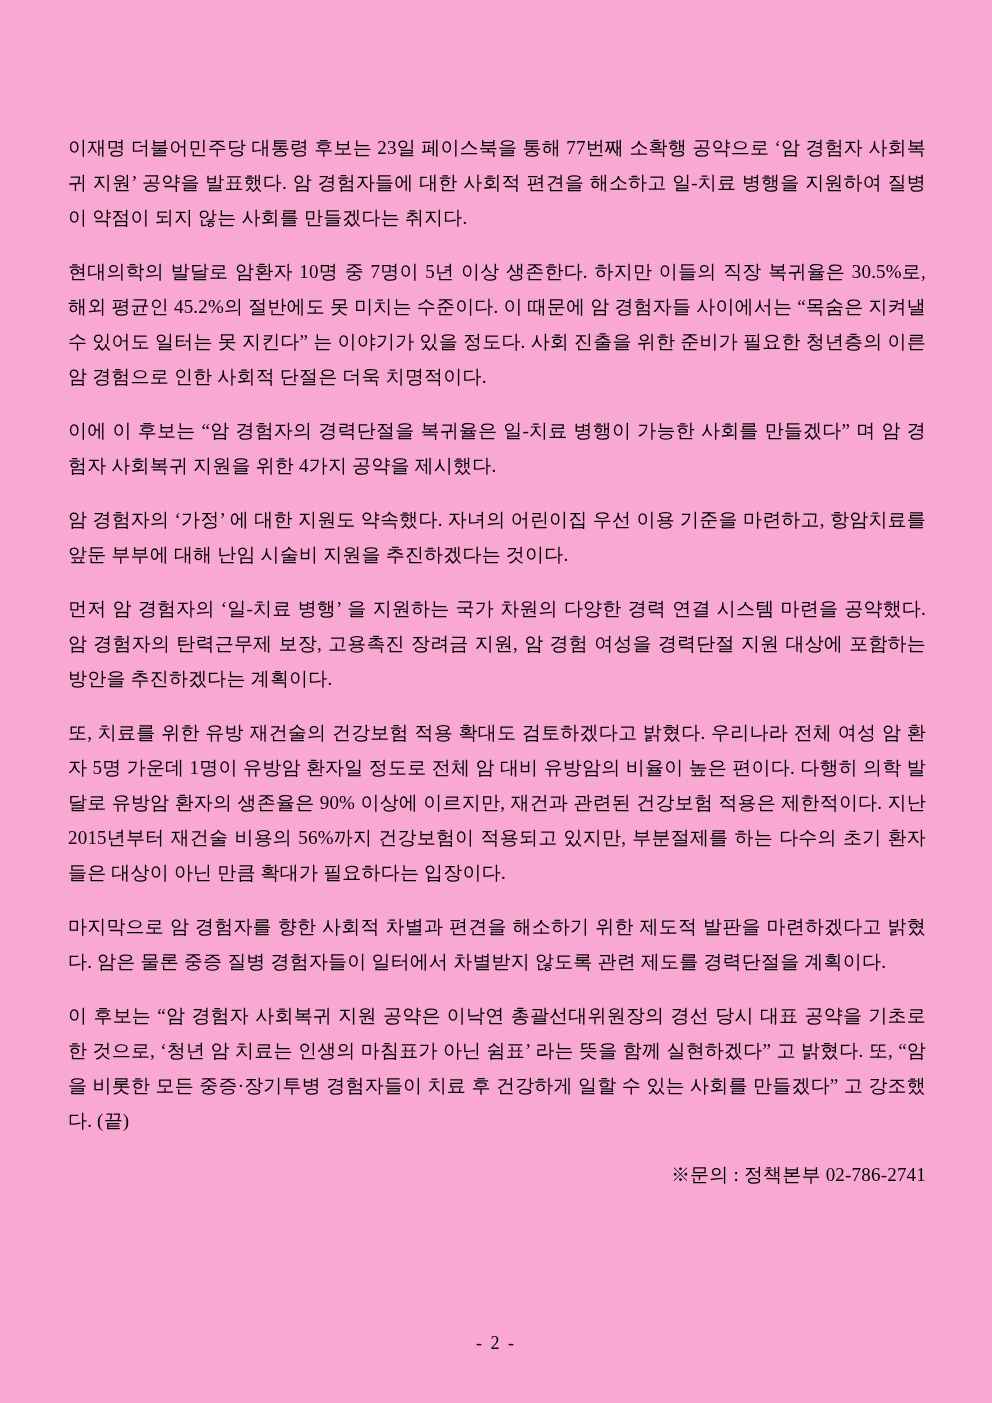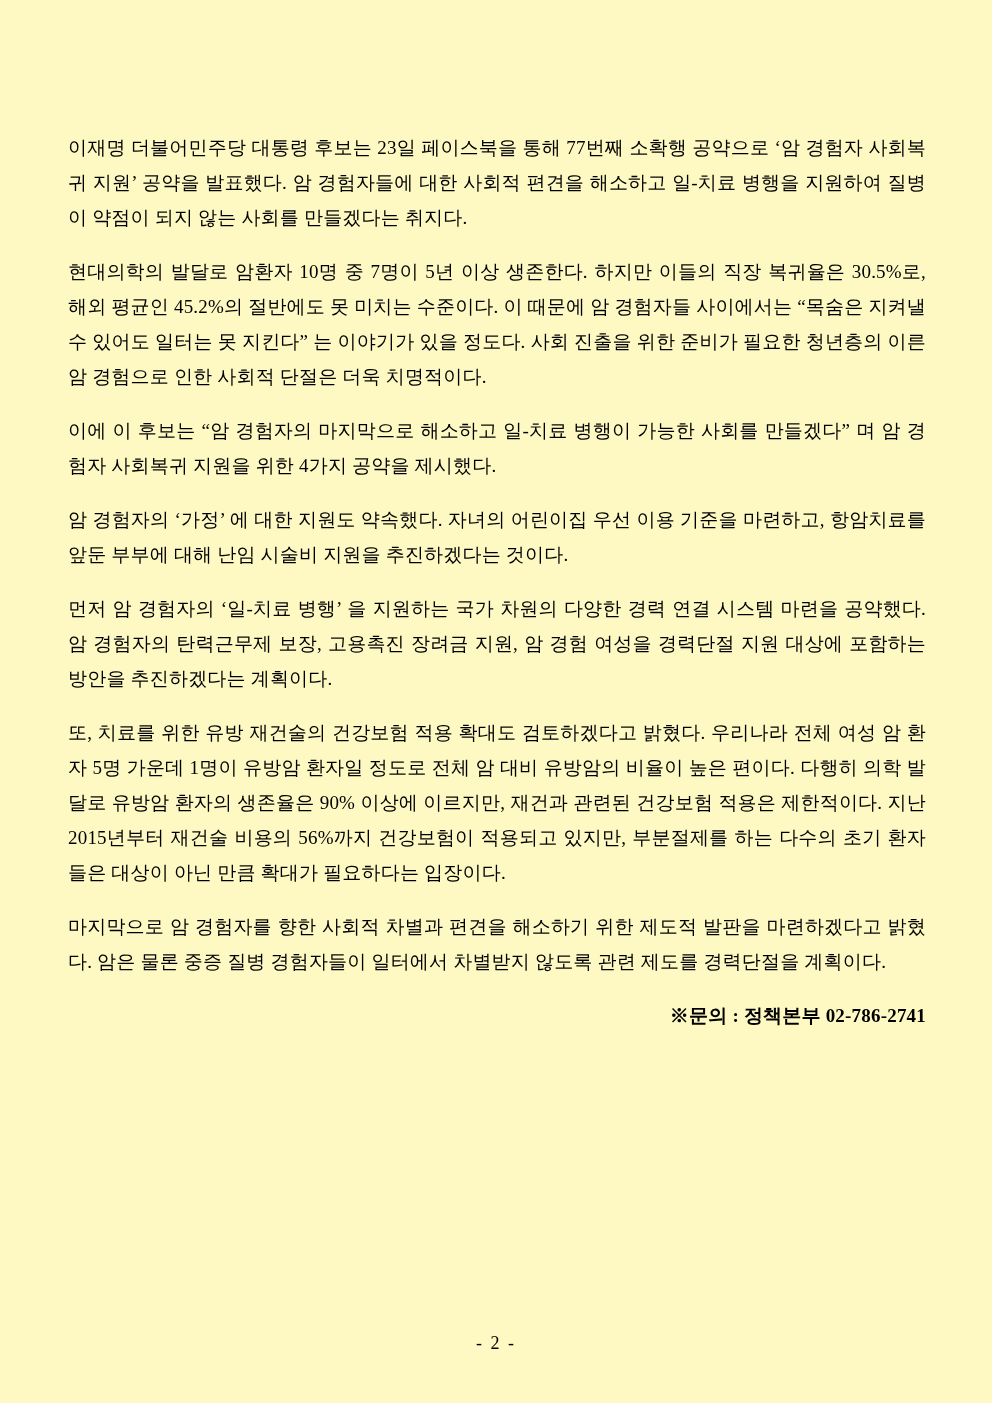--- a/index.html
+++ b/index.html
@@ -13,21 +13,21 @@
     position: relative;
     font-family: "Liberation Serif", "DejaVu Serif", serif;
     color: #000000;
   }
   .page {
     position: absolute;
     left: 0;
     top: 0;
     width: 992px;
     height: 1403px;
-    background: #fef9c3;
+    background: #f9a8d4;
     overflow: hidden;
   }
   .content {
     position: absolute;
     left: 68px;
     top: 130px;
     width: 858px;
   }
   p.para {
     margin: 0 0 19px 0;
@@ -39,42 +39,42 @@
     letter-spacing: 0.2px;
     color: #000000;
   }
   p.contact {
     margin: 12px 0 0 0;
     font-size: 19px;
     line-height: 35px;
     text-align: right;
     letter-spacing: 0.2px;
     color: #000000;
-    font-weight: bold;
   }
   .page-number {
     position: absolute;
     left: 0;
     width: 992px;
     top: 1330px;
     text-align: center;
     font-size: 18px;
     line-height: 26px;
     letter-spacing: 2px;
     color: #000000;
   }
 </style>
 </head>
 <body>
 
 <div class="page">
   <div class="content">
     <p class="para">이재명 더불어민주당 대통령 후보는 23일 페이스북을 통해 77번째 소확행 공약으로 ‘암 경험자 사회복귀 지원’ 공약을 발표했다. 암 경험자들에 대한 사회적 편견을 해소하고 일-치료 병행을 지원하여 질병이 약점이 되지 않는 사회를 만들겠다는 취지다.</p>
     <p class="para">현대의학의 발달로 암환자 10명 중 7명이 5년 이상 생존한다. 하지만 이들의 직장 복귀율은 30.5%로, 해외 평균인 45.2%의 절반에도 못 미치는 수준이다. 이 때문에 암 경험자들 사이에서는 “목숨은 지켜낼 수 있어도 일터는 못 지킨다” 는 이야기가 있을 정도다. 사회 진출을 위한 준비가 필요한 청년층의 이른 암 경험으로 인한 사회적 단절은 더욱 치명적이다.</p>
-    <p class="para">이에 이 후보는 “암 경험자의 마지막으로 해소하고 일-치료 병행이 가능한 사회를 만들겠다” 며 암 경험자 사회복귀 지원을 위한 4가지 공약을 제시했다.</p>
+    <p class="para">이에 이 후보는 “암 경험자의 경력단절을 복귀율은 일-치료 병행이 가능한 사회를 만들겠다” 며 암 경험자 사회복귀 지원을 위한 4가지 공약을 제시했다.</p>
     <p class="para">암 경험자의 ‘가정’ 에 대한 지원도 약속했다. 자녀의 어린이집 우선 이용 기준을 마련하고, 항암치료를 앞둔 부부에 대해 난임 시술비 지원을 추진하겠다는 것이다.</p>
     <p class="para">먼저 암 경험자의 ‘일-치료 병행’ 을 지원하는 국가 차원의 다양한 경력 연결 시스템 마련을 공약했다. 암 경험자의 탄력근무제 보장, 고용촉진 장려금 지원, 암 경험 여성을 경력단절 지원 대상에 포함하는 방안을 추진하겠다는 계획이다.</p>
     <p class="para">또, 치료를 위한 유방 재건술의 건강보험 적용 확대도 검토하겠다고 밝혔다. 우리나라 전체 여성 암 환자 5명 가운데 1명이 유방암 환자일 정도로 전체 암 대비 유방암의 비율이 높은 편이다. 다행히 의학 발달로 유방암 환자의 생존율은 90% 이상에 이르지만, 재건과 관련된 건강보험 적용은 제한적이다. 지난 2015년부터 재건술 비용의 56%까지 건강보험이 적용되고 있지만, 부분절제를 하는 다수의 초기 환자들은 대상이 아닌 만큼 확대가 필요하다는 입장이다.</p>
     <p class="para">마지막으로 암 경험자를 향한 사회적 차별과 편견을 해소하기 위한 제도적 발판을 마련하겠다고 밝혔다. 암은 물론 중증 질병 경험자들이 일터에서 차별받지 않도록 관련 제도를 경력단절을 계획이다.</p>
+    <p class="para">이 후보는 “암 경험자 사회복귀 지원 공약은 이낙연 총괄선대위원장의 경선 당시 대표 공약을 기초로 한 것으로, ‘청년 암 치료는 인생의 마침표가 아닌 쉼표’ 라는 뜻을 함께 실현하겠다” 고 밝혔다. 또, “암을 비롯한 모든 중증·장기투병 경험자들이 치료 후 건강하게 일할 수 있는 사회를 만들겠다” 고 강조했다. (끝)</p>
     <p class="contact">※문의 : 정책본부 02-786-2741</p>
   </div>
   <div class="page-number">- 2 -</div>
 </div>
 
 </body></html>

